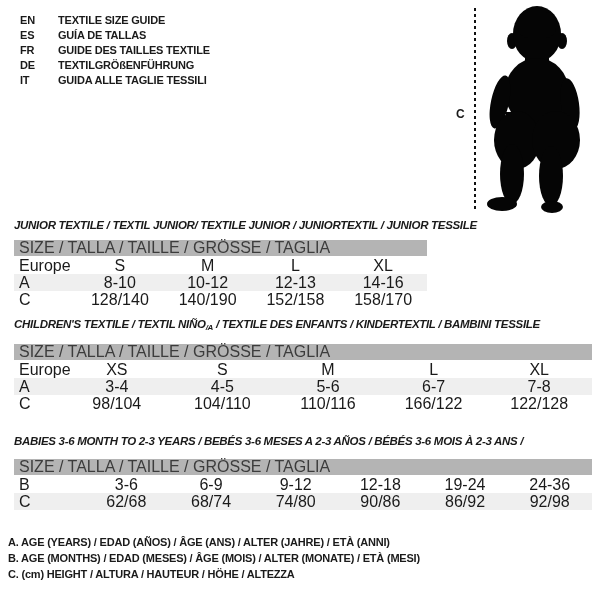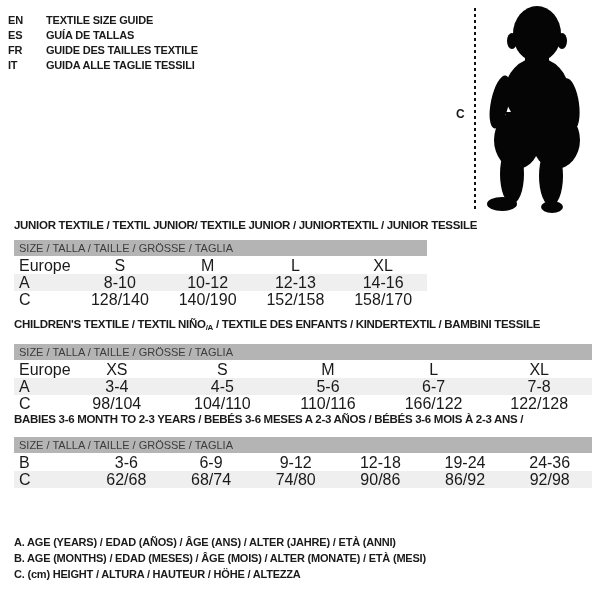--- a/index.html
+++ b/index.html
@@ -1,68 +1,72 @@
 <!DOCTYPE html>
 <html><head>
 <meta charset="utf-8">
 <style>
   html,body{margin:0;padding:0;background:#fff;}
   #canvas{
     position:relative;width:600px;height:600px;background:#fff;overflow:hidden;
     font-family:"Liberation Sans",sans-serif;color:#1a1a1a;
   }
   
-  .lang-list{position:absolute;left:8px;top:13px;}
+  .lang-list{position:absolute;left:20px;top:13px;}
   .lang-row{display:flex;height:15px;line-height:15px;font-size:11px;font-weight:700;letter-spacing:-0.2px;}
   .lang-code{width:38px;}
   
   .measure-line{position:absolute;left:474px;top:8px;width:2px;height:202px;
     background:repeating-linear-gradient(to bottom,#111 0 3px,transparent 3px 6px);}
   .measure-label{position:absolute;left:456px;top:107px;font-size:12px;font-weight:700;}
   .baby-svg{position:absolute;left:480px;top:2px;}
   
   .tblock{position:absolute;left:14px;}
   .t1{top:218px;width:413px;}
   .t2{top:317px;width:578px;}
-  .t3{top:412px;width:578px;}
-  .ttitle{font-size:11.5px;font-weight:700;letter-spacing:-0.3px;line-height:14px;white-space:nowrap;}
+  .t3{top:434px;width:578px;}
+  .ttitle{font-size:11.5px;font-weight:700;letter-spacing:-0.3px;line-height:14px;white-space:nowrap;font-style:italic;}
   .t1 .ttitle{margin-bottom:8px;}
   .t2 .ttitle{margin-bottom:9px;}
   .t3 .ttitle-wrap{margin-bottom:11px;}
   .ttitle .sub{font-size:8px;vertical-align:-2px;}
   .thead{height:16px;line-height:16px;background:#b4b4b4;color:#3c3c3c;
-    font-size:11px;padding-left:5px;box-sizing:border-box;margin-bottom:1px;}
+    font-size:16px;padding-left:5px;box-sizing:border-box;margin-bottom:1px;}
   .trow{display:flex;height:17px;align-items:center;font-size:16px;}
   .trow.shaded{background:#efefef;}
   .rlabel{padding-left:5px;box-sizing:border-box;}
   .t1 .rlabel{width:62px;}
   .t2 .rlabel{width:50px;}
   .t3 .rlabel{width:70px;}
   .cell{flex:1;text-align:center;}
   
-  .footnotes{position:absolute;left:14px;top:534px;}
+  .footnotes{position:absolute;left:8px;top:534px;}
   .fnote{font-size:11px;font-weight:700;letter-spacing:-0.2px;line-height:16px;white-space:nowrap;}
 </style>
 </head>
 <body>
 
 <div id="canvas">
 
   <div class="lang-list">
     <div class="lang-row">
       <span class="lang-code">EN</span>
       <span class="lang-label">TEXTILE SIZE GUIDE</span>
     </div>
     <div class="lang-row">
       <span class="lang-code">ES</span>
       <span class="lang-label">GUÍA DE TALLAS</span>
     </div>
     <div class="lang-row">
       <span class="lang-code">FR</span>
       <span class="lang-label">GUIDE DES TAILLES TEXTILE</span>
+    </div>
+    <div class="lang-row">
+      <span class="lang-code">DE</span>
+      <span class="lang-label">TEXTILGRÖßENFÜHRUNG</span>
     </div>
     <div class="lang-row">
       <span class="lang-code">IT</span>
       <span class="lang-label">GUIDA ALLE TAGLIE TESSILI</span>
     </div>
   </div>
 
   <div class="measure-line"></div>
   <div class="measure-label">C</div>
   <svg class="baby-svg" width="105" height="212" viewBox="0 0 105 212">

